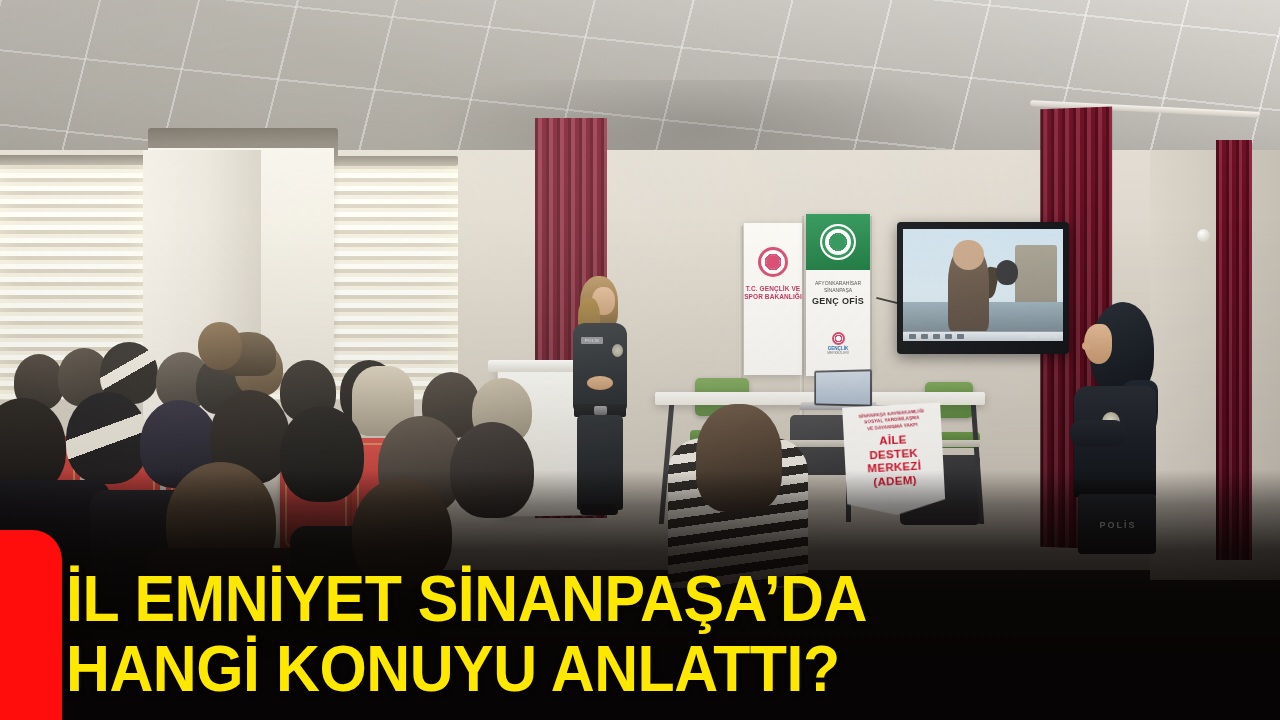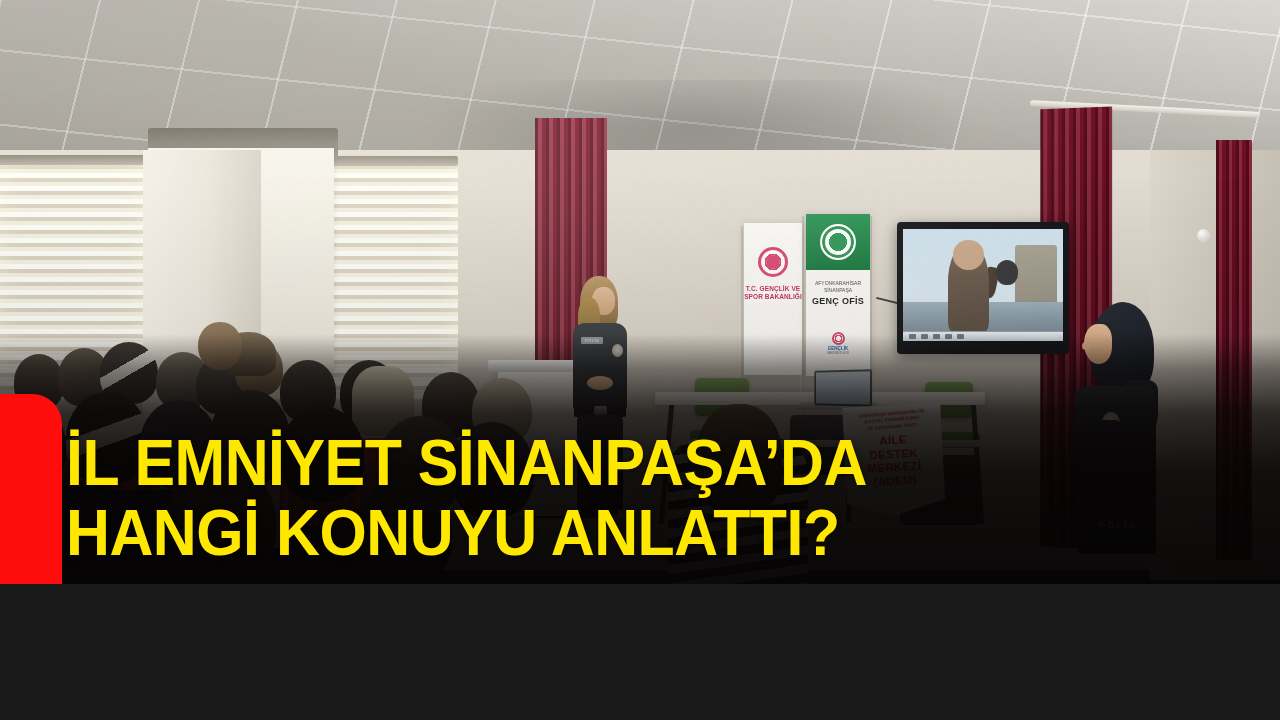--- a/index.html
+++ b/index.html
@@ -4,21 +4,21 @@
 <title>News Thumbnail</title>
 <style>
   * { margin:0; padding:0; box-sizing:border-box; }
   html,body { background:#1a1a1a; }
   body {
     font-family:"Liberation Sans", sans-serif;
     display:flex; align-items:flex-start; justify-content:flex-start;
   }
   .stage {
     position:relative;
-    width:1280px; height:584px;
+    width:1280px; height:720px;
     overflow:hidden;
     background:#2a2622;
   }
 
   
   .photo { position:absolute; inset:0; overflow:hidden; }
 
   
   .ceiling {
     position:absolute; left:0; top:0; width:1280px; height:200px;

